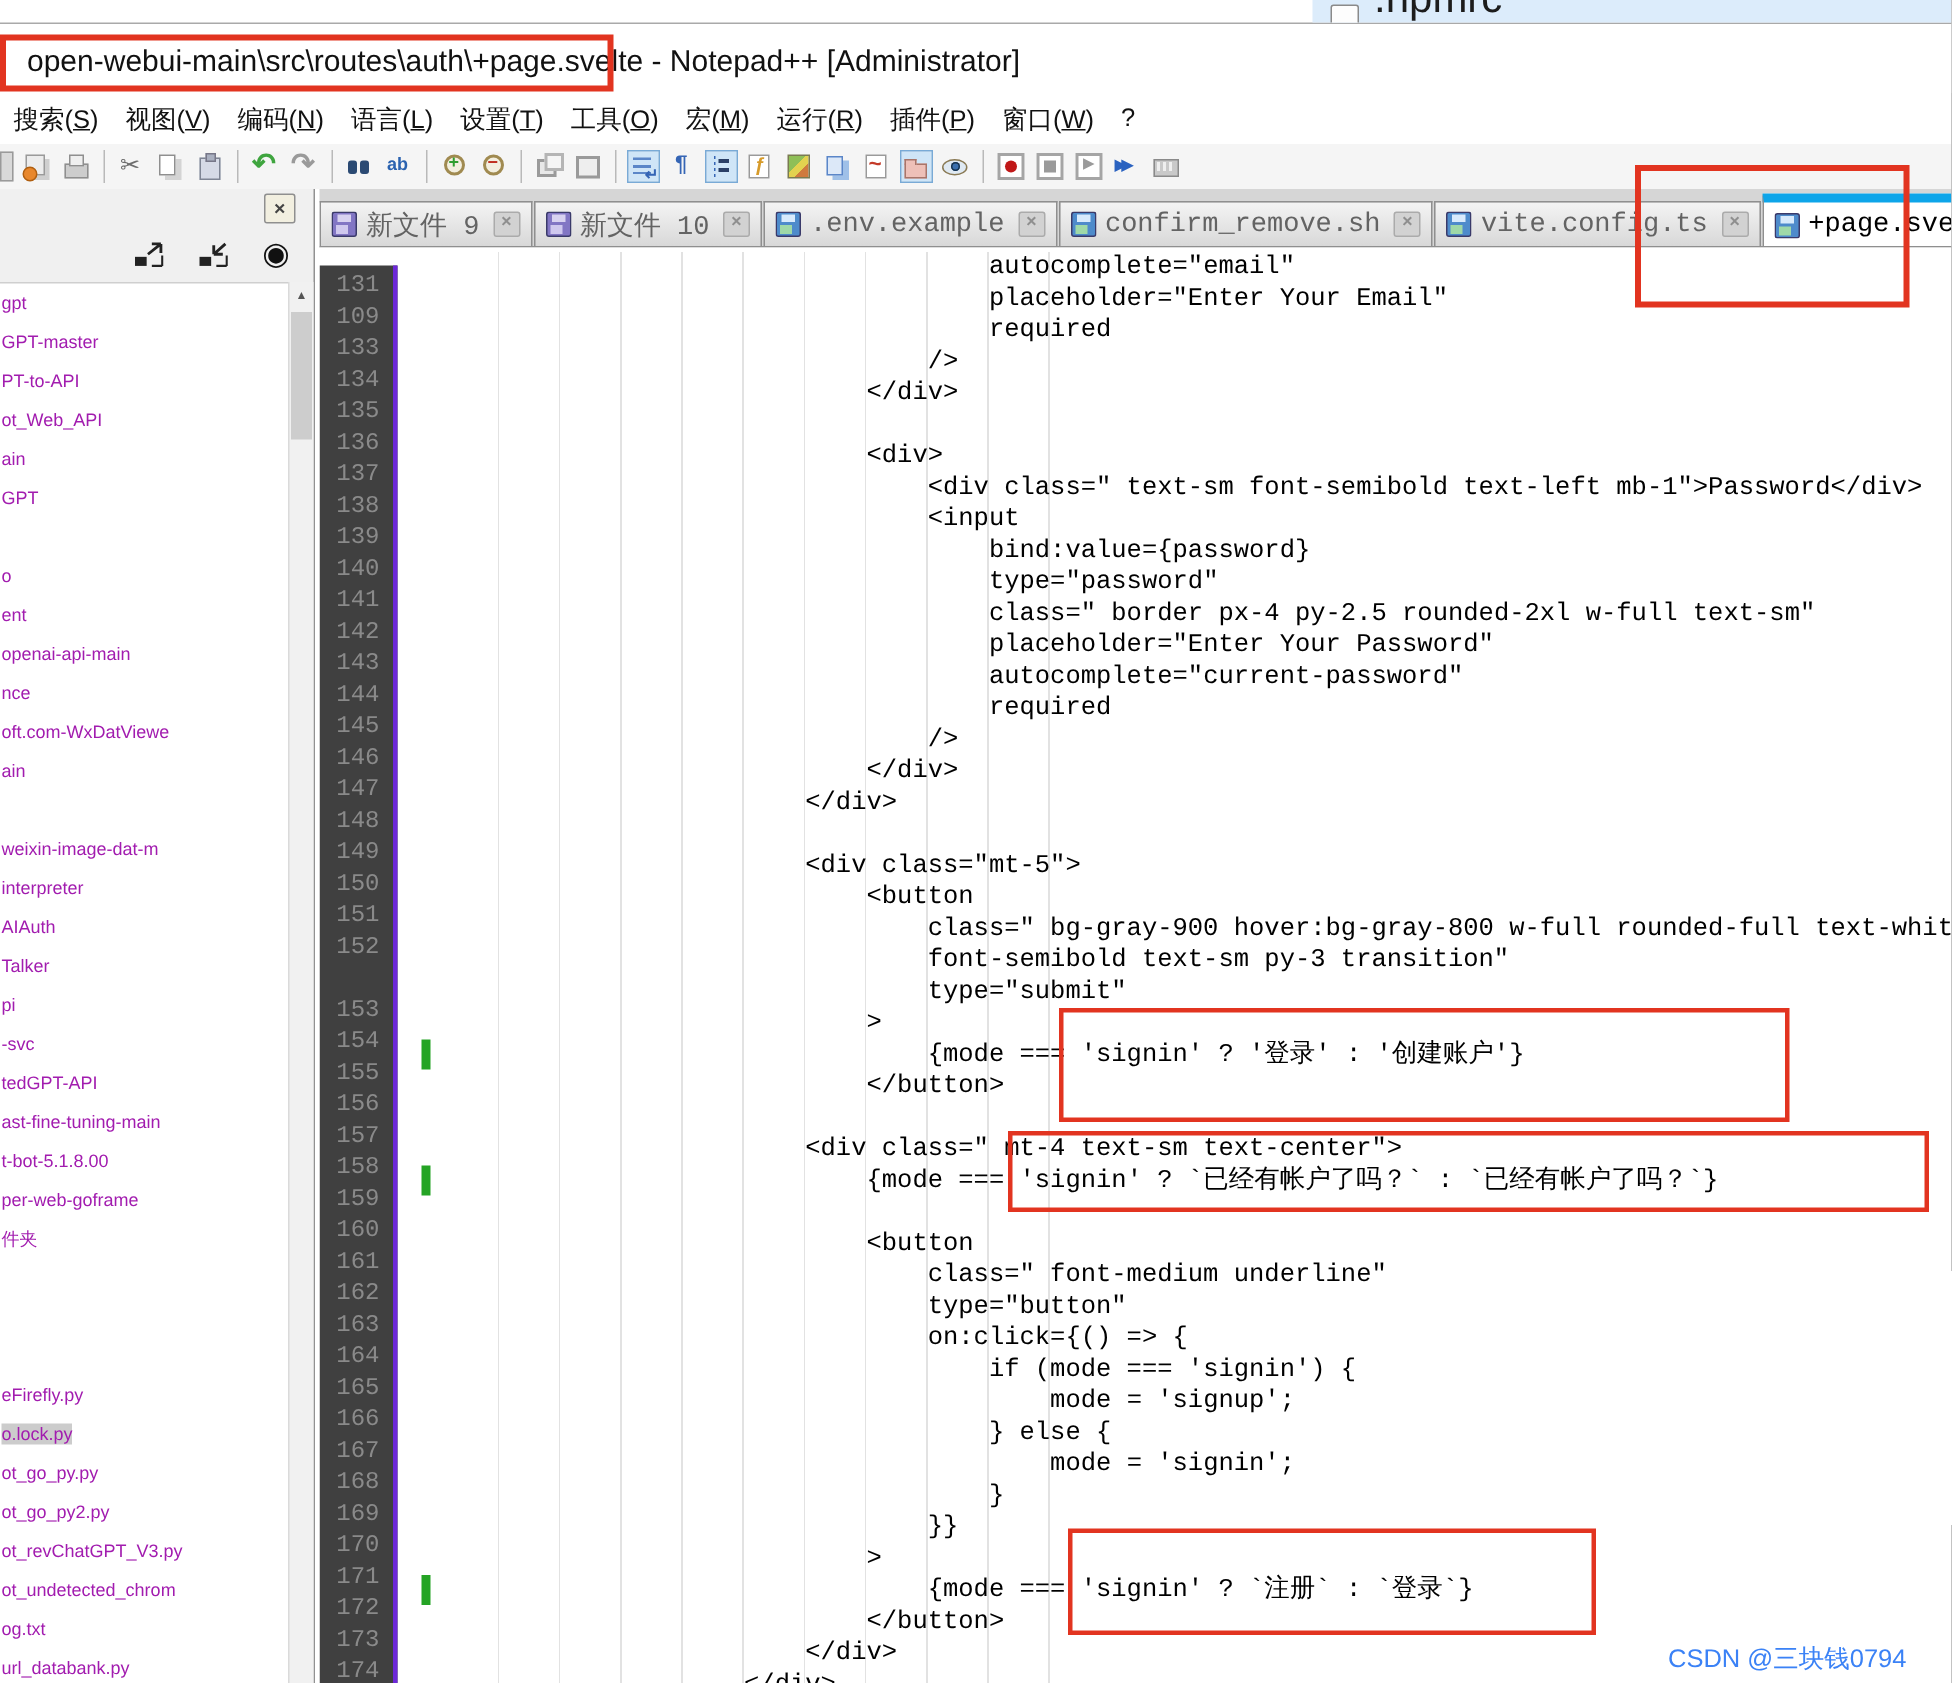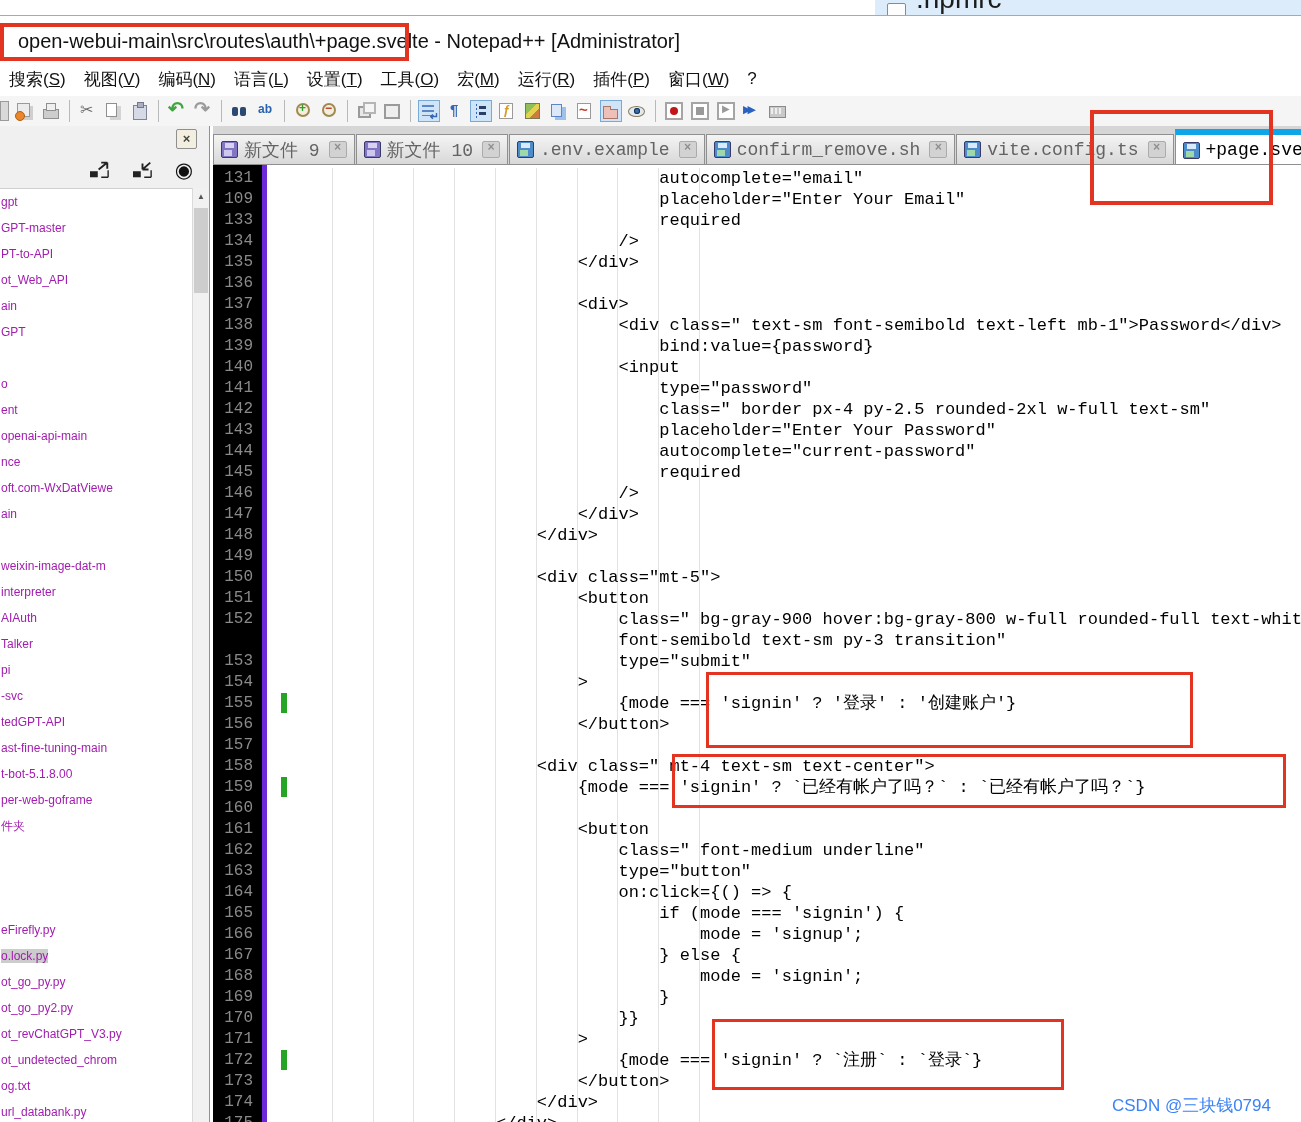--- a/index.html
+++ b/index.html
@@ -126,21 +126,21 @@
        margin-right:1px;font-size:18px;color:#636363;white-space:nowrap;flex:none;}
   .tab .flop{margin-right:6px;flex:none;}
   .tab .tx{margin-left:9px;width:16px;height:15px;flex:none;background:#d2d2d2;border:1px solid #ababab;
        border-radius:2px;color:#8f8f8f;font-size:12px;line-height:13px;text-align:center;font-weight:bold;}
   .tab.active{height:36px;background:#fff;color:#000;border-top:6px solid #0ea5e9;margin-bottom:-1px;z-index:2;}
   .tab.active .tx{background:#9d4a55;border-color:#7d3a44;color:#fff;}
   .tab.partial{width:42px;overflow:hidden;padding-right:0;margin-right:0;}
 
   
   .editor{position:absolute;left:213px;top:165px;right:0;bottom:0;background:#fff;overflow:hidden;}
-  .gutter{position:absolute;left:0;top:0;bottom:0;width:49px;background:#000000;border-right:5px solid #6d28d9;}
+  .gutter{position:absolute;left:0;top:12px;bottom:0;width:49px;background:#404040;border-right:3px solid #6d28d9;}
   .gutter-rows{position:absolute;left:0;top:3px;width:40px;text-align:right;
       font:16px/21px "Liberation Mono",monospace;color:#8a8a8a;}
   .gutter-rows div{height:21px;}
   .code-rows{position:absolute;left:79px;top:3px;right:0;z-index:0;
       font:17px/21px "Liberation Mono",monospace;color:#000;tab-size:4;-moz-tab-size:4;}
   .code-rows::before{content:"";position:absolute;z-index:-1;left:0;top:0;bottom:0;width:430px;
       background:repeating-linear-gradient(to right,transparent 0 39.8px,#e2e2e2 39.8px 40.8px);}
   .code-line{height:21px;white-space:pre;}
   .chg-marker{position:absolute;left:68px;width:6px;height:20px;background:#25a425;z-index:1;}
 
@@ -401,22 +401,22 @@
     </div>
     <div class="code-rows" id="code-rows">
         <div class="code-line">									autocomplete="email"</div>
         <div class="code-line">									placeholder="Enter Your Email"</div>
         <div class="code-line">									required</div>
         <div class="code-line">								/&gt;</div>
         <div class="code-line">							&lt;/div&gt;</div>
         <div class="code-line"></div>
         <div class="code-line">							&lt;div&gt;</div>
         <div class="code-line">								&lt;div class=" text-sm font-semibold text-left mb-1"&gt;Password&lt;/div&gt;</div>
+        <div class="code-line">								&lt;input</div>
         <div class="code-line">									bind:value={password}</div>
-        <div class="code-line">								&lt;input</div>
         <div class="code-line">									type="password"</div>
         <div class="code-line">									class=" border px-4 py-2.5 rounded-2xl w-full text-sm"</div>
         <div class="code-line">									placeholder="Enter Your Password"</div>
         <div class="code-line">									autocomplete="current-password"</div>
         <div class="code-line">									required</div>
         <div class="code-line">								/&gt;</div>
         <div class="code-line">							&lt;/div&gt;</div>
         <div class="code-line">						&lt;/div&gt;</div>
         <div class="code-line"></div>
         <div class="code-line">						&lt;div class="mt-5"&gt;</div>

